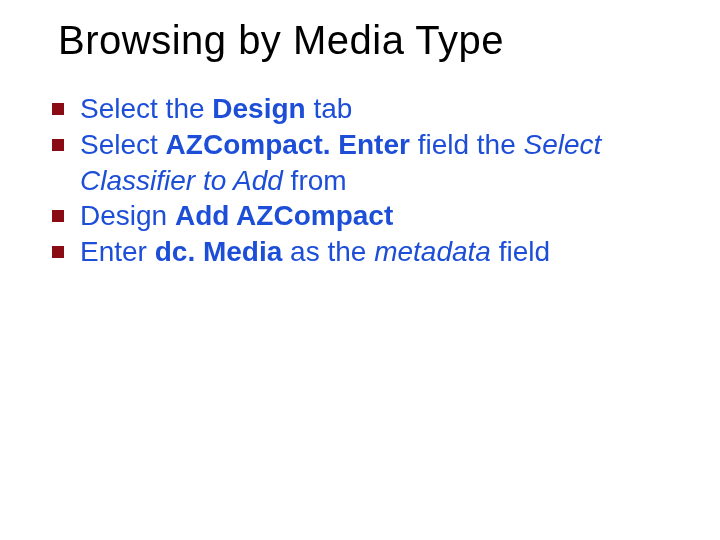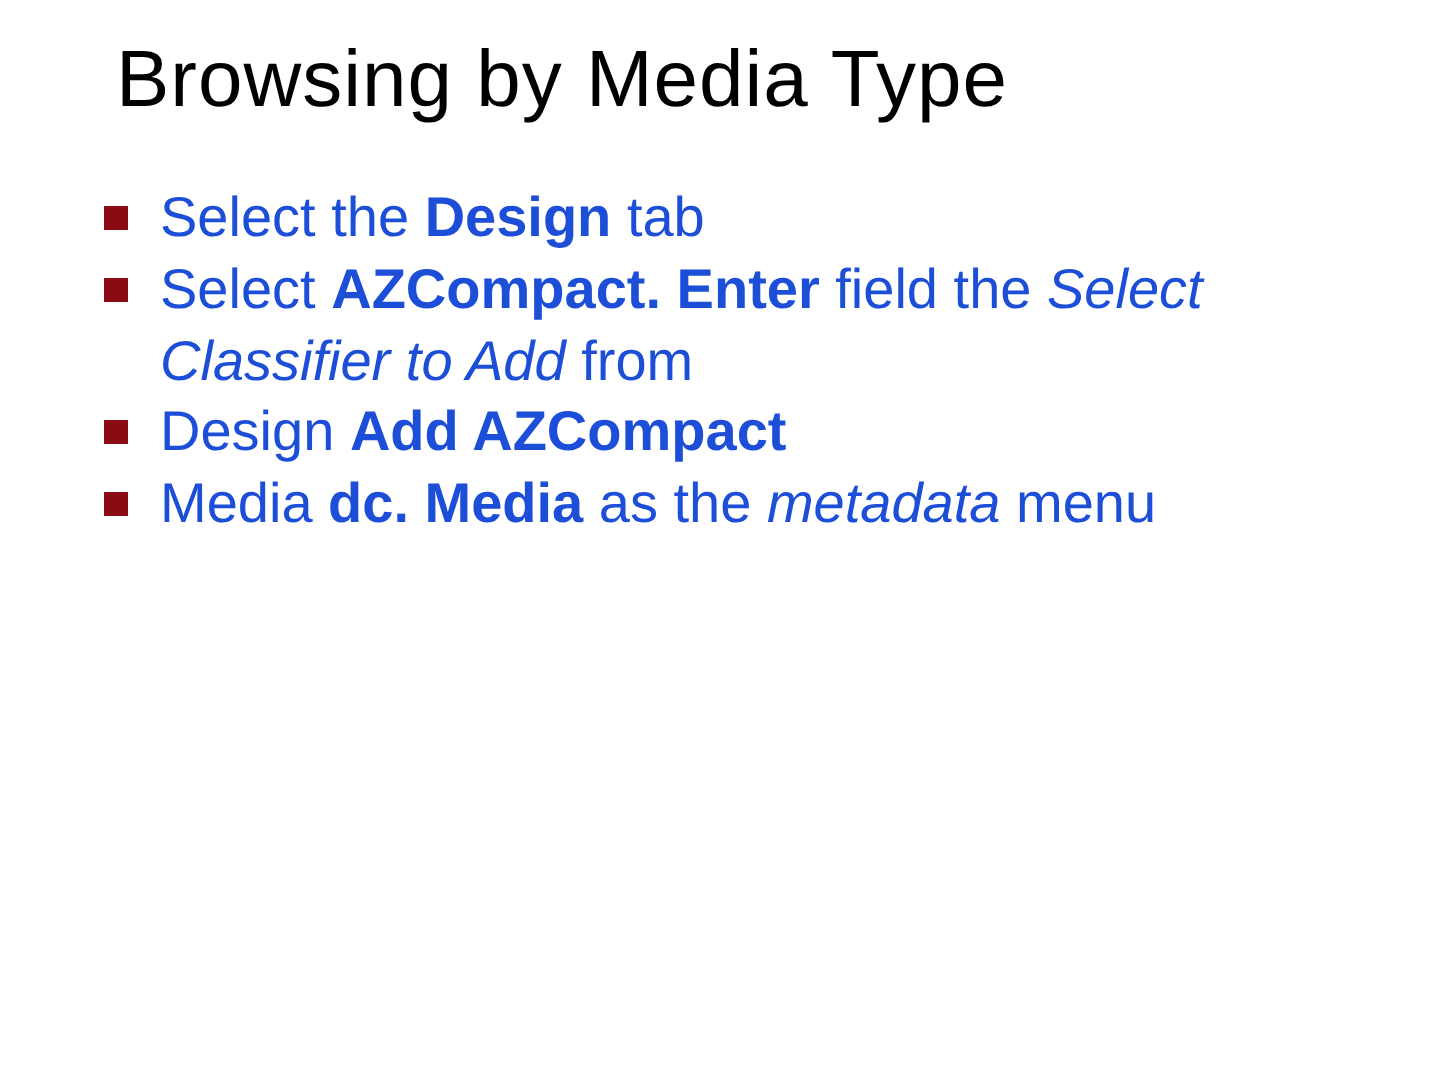--- a/index.html
+++ b/index.html
@@ -51,15 +51,15 @@
 </style>
 </head>
 <body>
 
 <div class="slide">
   <h1 class="title">Browsing by Media Type</h1>
   <ul class="bullets">
       <li><span class="bullet"></span><span class="run">Select the </span><span class="run b">Design</span><span class="run"> tab</span></li>
       <li><span class="bullet"></span><span class="run">Select </span><span class="run b">AZCompact. Enter</span><span class="run"> field the </span><span class="run i">Select Classifier to Add</span><span class="run"> from</span></li>
       <li><span class="bullet"></span><span class="run">Design </span><span class="run b">Add AZCompact</span></li>
-      <li><span class="bullet"></span><span class="run">Media </span><span class="run b">dc. Media</span><span class="run"> as the </span><span class="run i">metadata</span><span class="run"> menu</span></li>
+      <li><span class="bullet"></span><span class="run">Enter </span><span class="run b">dc. Media</span><span class="run"> as the </span><span class="run i">metadata</span><span class="run"> field</span></li>
     </ul>
 </div>
 
 </body></html>

